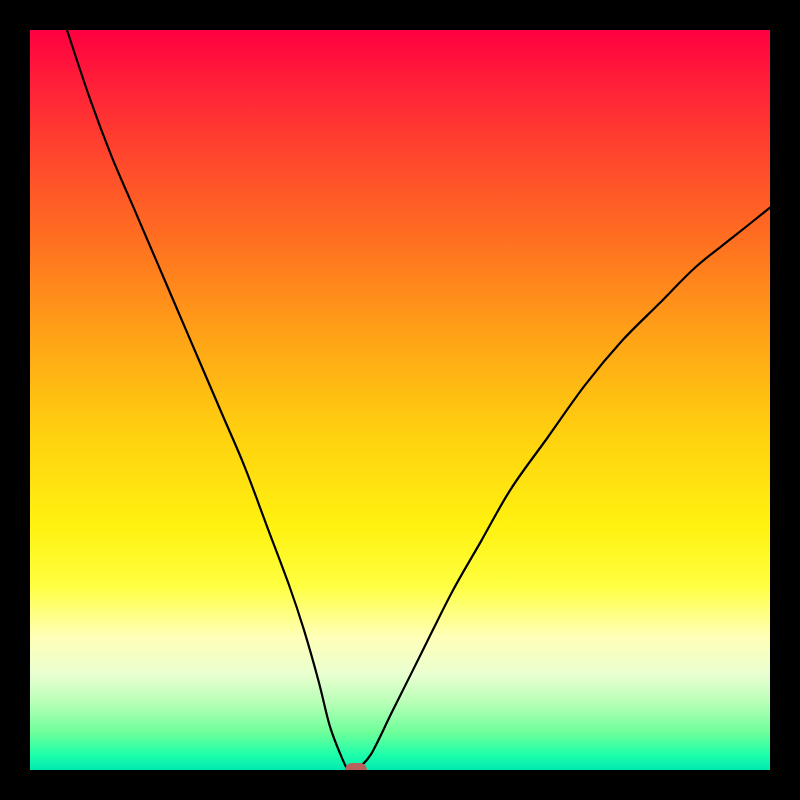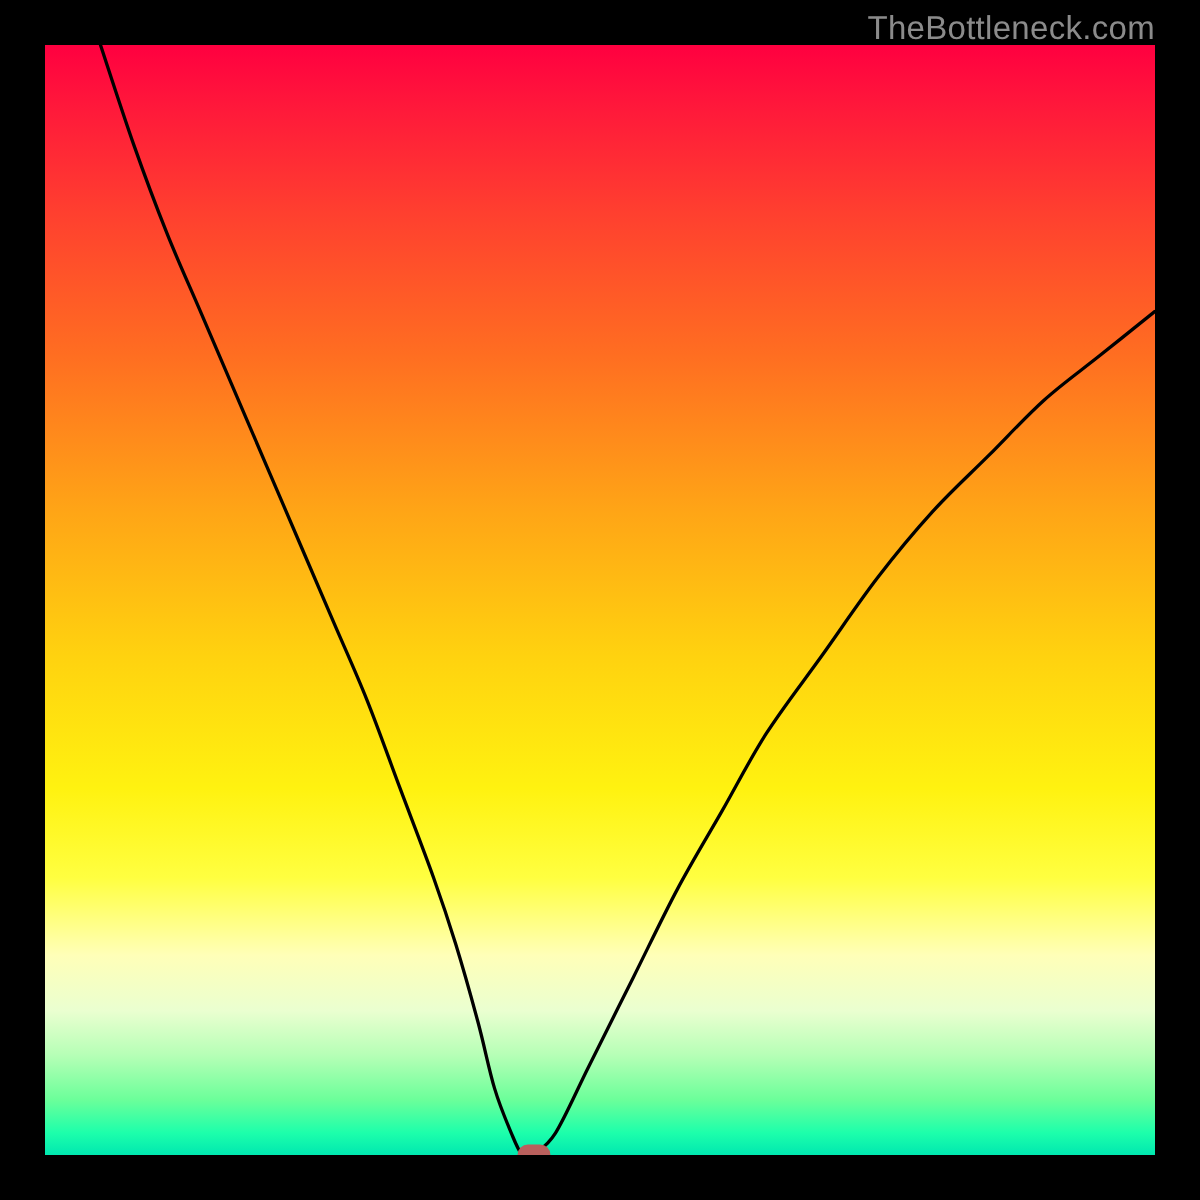--- a/index.html
+++ b/index.html
@@ -85,14 +85,13 @@
   <div class="border"></div>
 
   <div class="plot">
     <svg class="curve" viewBox="0 0 740 740" preserveAspectRatio="none">
       <path d="M 37 0 C 40.7 11.100000000000003 51.800000000000004 45.63333333333334 59.2 66.60000000000002 C 66.60000000000001 87.5666666666667 74 107.30000000000007 81.4 125.80000000000007 C 88.80000000000001 144.30000000000007 96.2 160.33333333333337 103.60000000000001 177.60000000000002 C 111.00000000000001 194.86666666666667 118.4 212.13333333333338 125.80000000000001 229.40000000000003 C 133.20000000000002 246.66666666666669 140.6 263.93333333333334 148 281.2 C 155.4 298.46666666666664 162.8 315.7333333333333 170.20000000000002 332.99999999999994 C 177.60000000000002 350.2666666666666 185 367.5333333333333 192.4 384.8 C 199.8 402.0666666666667 207.2 418.1 214.6 436.6 C 222 455.1 229.4 476.0666666666666 236.8 495.79999999999995 C 244.20000000000002 515.5333333333333 252.83333333333334 537.7333333333333 259 555 C 265.1666666666667 572.2666666666667 268.8666666666667 583.3666666666667 273.8 599.4 C 278.73333333333335 615.4333333333333 284.28333333333336 635.1666666666667 288.6 651.2 C 292.9166666666667 667.2333333333333 296.00000000000006 683.2666666666667 299.70000000000005 695.6 C 303.40000000000003 707.9333333333334 307.7166666666667 717.8000000000001 310.8 725.2 C 313.8833333333333 732.6 315.73333333333335 737.5333333333333 318.2 740 C 320.66666666666663 742.4666666666667 324.3666666666667 740 325.6 740"></path>
       <path d="M 325.6 740 C 328.0666666666667 737.5333333333333 334.23333333333335 735.0666666666667 340.40000000000003 725.2 C 346.5666666666667 715.3333333333334 353.96666666666664 698.0666666666666 362.59999999999997 680.8 C 371.2333333333333 663.5333333333333 382.33333333333337 641.3333333333334 392.20000000000005 621.6 C 402.0666666666667 601.8666666666667 411.9333333333333 580.9 421.79999999999995 562.4 C 431.66666666666663 543.9 441.5333333333333 527.8666666666667 451.4 510.6 C 461.26666666666665 493.33333333333337 469.9 476.06666666666666 481 458.8 C 492.1 441.53333333333336 505.6666666666667 424.26666666666665 518 407 C 530.3333333333334 389.73333333333335 542.6666666666666 371.23333333333335 555 355.2 C 567.3333333333334 339.16666666666663 579.6666666666666 324.3666666666667 592 310.8 C 604.3333333333334 297.23333333333335 616.6666666666666 286.1333333333333 629 273.8 C 641.3333333333334 261.4666666666667 653.6666666666666 247.89999999999995 666 236.79999999999995 C 678.3333333333334 225.69999999999996 690.6666666666666 217.0666666666667 703 207.20000000000005 C 715.3333333333334 197.3333333333334 733.8333333333334 182.53333333333336 740 177.60000000000002"></path>
     </svg>
     <div class="marker" style="left: 325.6px; top: 740px;"></div>
   </div>
 
-  <div class="watermark">TheBottleneck.com</div>
 </div>
 
 </body></html>

